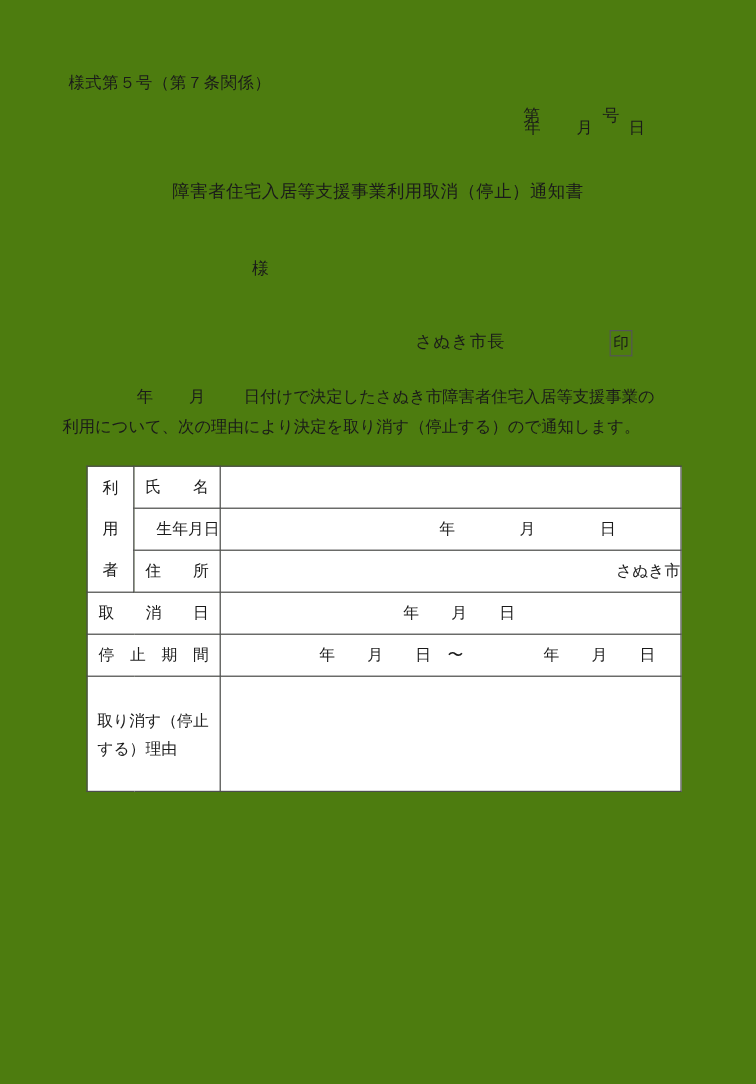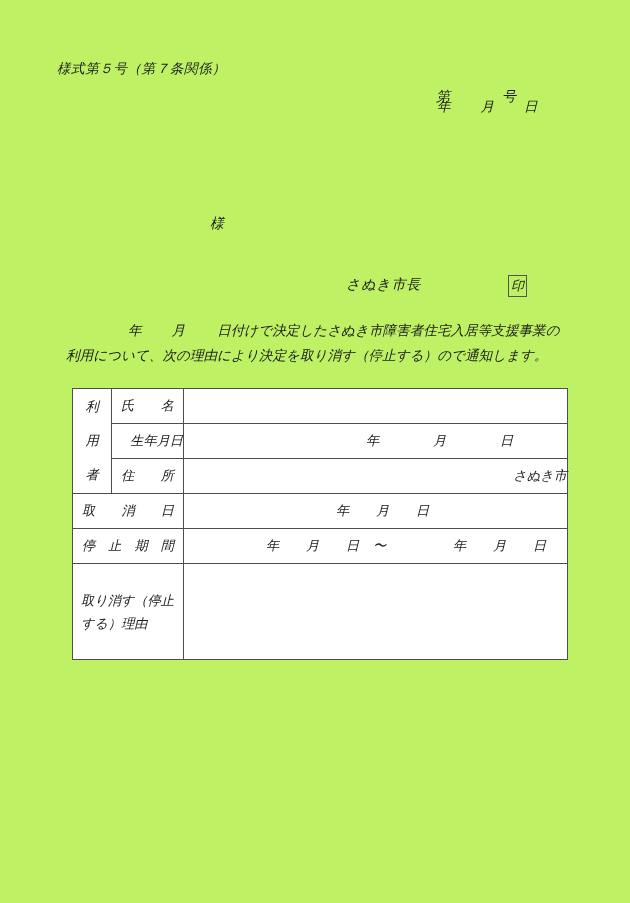--- a/index.html
+++ b/index.html
@@ -8,23 +8,22 @@
     background: #ffffff;
   }
   body {
     font-family: "Liberation Serif", "DejaVu Serif", serif;
     color: #1a1a1a;
   }
   #page {
     position: relative;
     width: 630px;
     height: 903px;
-    background: #bef264;
+    background: #4d7c0f;
     overflow: hidden;
-    font-style: italic;
   }
   .abs { position: absolute; }
 
   
   .form-no {
     left: 57px;
     top: 60px;
     font-size: 13.5px;
     letter-spacing: 0.6px;
     white-space: nowrap;
@@ -79,21 +78,21 @@
     height: 22px;
     border: 1px solid #555555;
     box-sizing: border-box;
     font-size: 13px;
     line-height: 20px;
     text-align: center;
   }
 
   
   .body-para {
-    left: 66px;
+    left: 52px;
     top: 318px;
     width: 504px;
     font-size: 13.6px;
     line-height: 25px;
     text-indent: 0;
   }
   .body-para .lead-space { display: inline-block; width: 62px; }
   .body-para .gap-s { display: inline-block; width: 30px; }
   .body-para .gap-s2 { display: inline-block; width: 32px; }
 
@@ -158,20 +157,21 @@
   <div class="abs form-no">様式第５号（第７条関係）</div>
 
   <div class="abs docnum-row">
     <span>第</span><span class="gap-wide"></span><span>号</span>
   </div>
 
   <div class="abs date-row">
     <span>年</span><span class="gap-med"></span><span>月</span><span class="gap-med"></span><span>日</span>
   </div>
 
+  <div class="abs doc-title">障害者住宅入居等支援事業利用取消（停止）通知書</div>
 
   <div class="abs addressee">様</div>
 
   <div class="abs signer">さぬき市長</div>
   <div class="abs seal-box">印</div>
 
   <div class="abs body-para">
     <span class="lead-space"></span><span>年</span><span class="gap-s"></span><span>月</span><span class="gap-s2"></span><span>日付けで決定したさぬき市障害者住宅入居等支援事業の利用について、次の理由により決定を取り消す（停止する）ので通知します。</span>
   </div>
 

